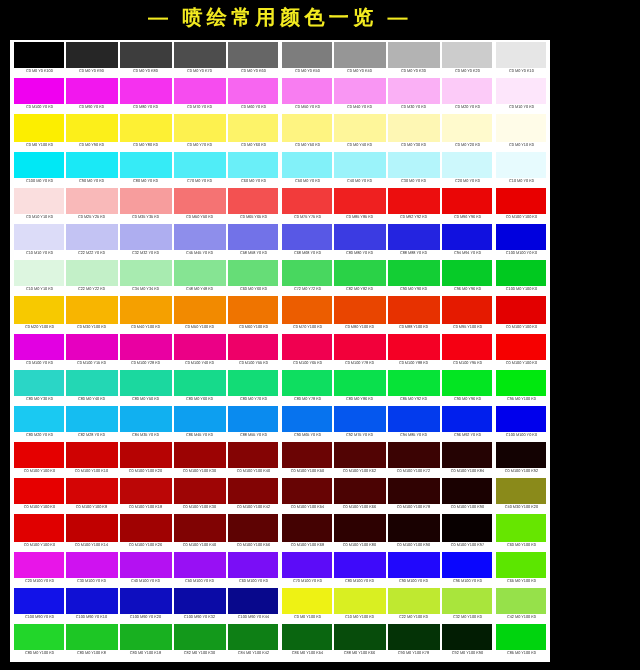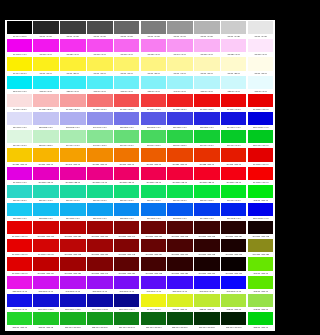--- a/index.html
+++ b/index.html
@@ -73,20 +73,23 @@
     letter-spacing:0px;
     transform:scaleX(0.92);
     transform-origin:center;
   }
 </style>
 </head>
 <body>
 
 <div id="page">
 
+  <div id="title-bar">
+    <div id="title-text">— 喷绘常用颜色一览 —</div>
+  </div>
 
   <div id="grid-panel">
       <div class="swatch-row">
         <div class="swatch-cell">
           <div class="swatch-chip" style="background: rgb(0, 0, 0);"></div>
           <div class="swatch-label">C0 M0 Y0 K100</div>
         </div>
         <div class="swatch-cell">
           <div class="swatch-chip" style="background: rgb(38, 38, 38);"></div>
           <div class="swatch-label">C0 M0 Y0 K90</div>

